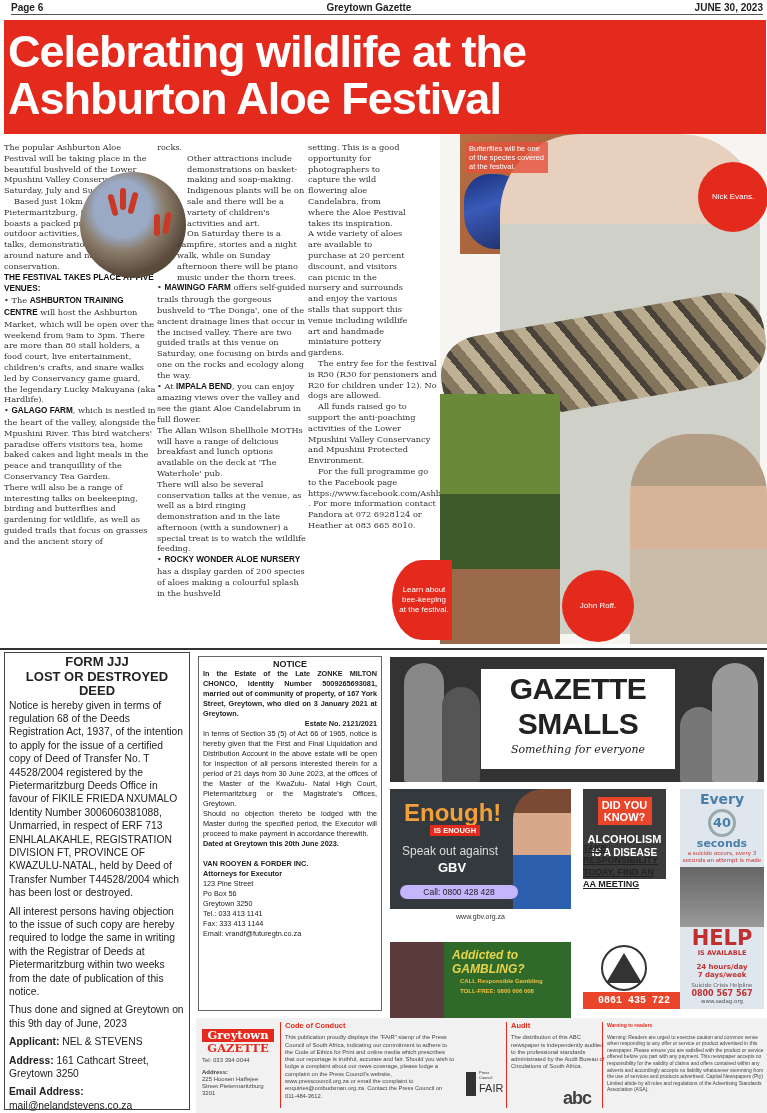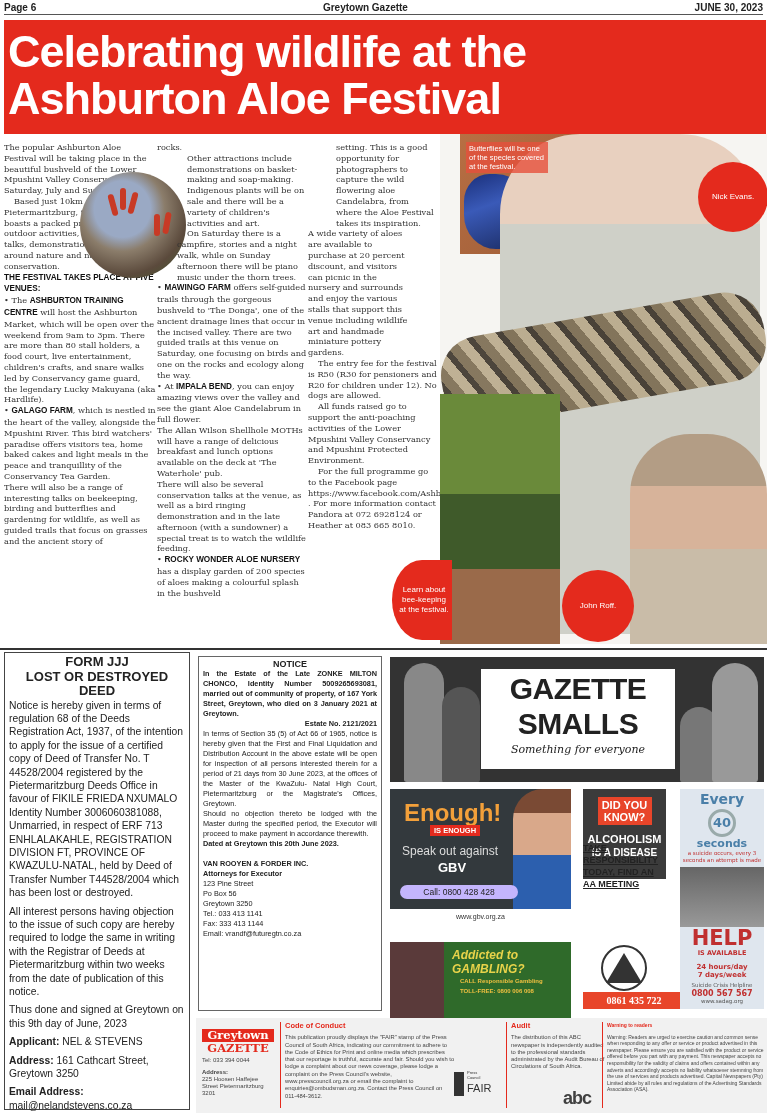--- a/index.html
+++ b/index.html
@@ -1,17 +1,17 @@
 <!DOCTYPE html>
 <html><head>
 <meta charset="utf-8">
 <style>
   * { box-sizing: border-box; margin: 0; padding: 0; }
   body { width: 767px; height: 1113px; background: #fff; position: relative; overflow: hidden; font-family: "DejaVu Serif", serif; color: #222; }
-  .topbar { position: absolute; left: 4px; right: 4px; top: 2px; height: 13px; display: flex; justify-content: space-between; font-family: "Liberation Sans", sans-serif; font-weight: bold; font-size: 10px; border-bottom: 1px solid #555; }
+  .topbar { position: absolute; left: 11px; right: 4px; top: 2px; height: 13px; display: flex; justify-content: space-between; font-family: "Liberation Sans", sans-serif; font-weight: bold; font-size: 10px; border-bottom: 1px solid #555; }
   .headline { position: absolute; left: 4px; top: 20px; width: 762px; height: 114px; background: #e42a1d; color: #fff; font-family: "Liberation Sans", sans-serif; font-weight: bold; font-size: 45px; line-height: 47px; padding: 8px 0 0 4px; letter-spacing: -1px; }
   .headline span { display: block; }
   .body-text { position: absolute; font-size: 8.2px; line-height: 10.8px; color: #333; }
   .body-text p { margin: 0; }
   .body-text b { font-family: "Liberation Sans", sans-serif; font-weight: bold; color: #111; }
   .indent { text-indent: 10px; }
   .col1 { left: 4px; top: 142px; width: 152px; }
   .col2 { left: 157px; top: 142px; width: 150px; }
   .col3 { left: 308px; top: 142px; width: 130px; }
   .aloe-circle { position: absolute; left: 80px; top: 172px; width: 106px; height: 106px; border-radius: 50%; background: radial-gradient(circle at 40% 35%, #9aa9c4 0 30%, #8b7d6b 45%, #5b4a3c 70%, #3e5b2b 100%); overflow: hidden; }
@@ -51,21 +51,21 @@
   .gamble .addicted { position: absolute; left: 62px; top: 6px; color: #e8d34a; font-weight: bold; font-style: italic; font-size: 12px; }
   .gamble .line2 { position: absolute; left: 70px; top: 36px; color: #f0c040; font-size: 6px; font-weight: bold; }
   .gamble .line3 { position: absolute; left: 70px; top: 46px; color: #f0c040; font-size: 6px; font-weight: bold; }
   .aa-top { position: absolute; left: 583px; top: 789px; width: 83px; height: 90px; background: #3b3b3b; text-align: center; font-family: "Liberation Sans", sans-serif; font-weight: bold; color: #fff; }
   .aa-top .didyou { margin: 8px auto 0; width: 54px; background: #e8452a; font-size: 11px; line-height: 12px; padding: 2px 0; }
   .aa-top .alc { font-size: 11px; margin-top: 8px; }
   .aa-top .dis { font-size: 10px; margin-top: 2px; }
   .aa-mid { position: absolute; left: 583px; top: 842px; width: 83px; font-family: "Liberation Sans", sans-serif; font-weight: bold; font-size: 9px; line-height: 12px; color: #222; text-decoration: underline; }
   .aa-logo { position: absolute; left: 601px; top: 945px; width: 46px; height: 46px; border-radius: 50%; border: 2px solid #333; display: flex; align-items: center; justify-content: center; }
   .aa-logo .tri { width: 0; height: 0; border-left: 18px solid transparent; border-right: 18px solid transparent; border-bottom: 30px solid #333; }
-  .aa-phone { position: absolute; left: 583px; top: 992px; width: 102px; height: 17px; background: #e8452a; color: #fff; text-align: center; font-family: Liberation Serif, serif; font-weight: bold; font-size: 10px; line-height: 17px; }
+  .aa-phone { position: absolute; left: 583px; top: 992px; width: 102px; height: 17px; background: #e8452a; color: #fff; text-align: center; font-family: Liberation Mono, monospace; font-weight: bold; font-size: 10px; line-height: 17px; }
   .sadag { position: absolute; left: 680px; top: 789px; width: 84px; height: 220px; background: #dfe6ee; text-align: center; font-family: "DejaVu Sans", sans-serif; color: #4a7fa8; overflow: hidden; }
   .sadag .every { font-size: 14px; font-weight: bold; margin-top: 2px; }
   .sadag .forty { width: 28px; height: 28px; margin: 2px auto 0; border-radius: 50%; border: 3px solid #9aa; font-weight: bold; font-size: 13px; line-height: 22px; color: #4a7fa8; }
   .sadag .sec { font-size: 11px; font-weight: bold; }
   .sadag .small { font-size: 5.5px; color: #c03030; line-height: 6.5px; }
   .sadag .face { height: 60px; background: linear-gradient(180deg,#666,#999); margin-top: 4px; }
   .sadag .help { font-size: 21px; font-weight: bold; color: #c03030; line-height: 22px; }
   .sadag .avail { font-size: 6.5px; font-weight: bold; color: #c03030; }
   .sadag .hrs { font-size: 7px; font-weight: bold; color: #c03030; margin-top: 6px; line-height: 8px; }
   .sadag .crisis { font-size: 5.5px; color: #555; margin-top: 3px; line-height: 6.5px; }
@@ -73,21 +73,21 @@
   .sadag .url { font-size: 5.5px; color: #555; }
   .footer { position: absolute; left: 196px; top: 1018px; width: 571px; height: 95px; background: #f1f1f1; font-family: "Liberation Sans", sans-serif; }
   .ft-mast { position: absolute; left: 6px; top: 4px; width: 72px; margin-top: 7px; }
   .ft-mast .logo1 { background: #e42a1d; color: #fff; font-family: "DejaVu Serif", serif; font-weight: bold; font-size: 11.5px; line-height: 13px; text-align: center; }
   .ft-mast .logo2 { color: #e42a1d; font-family: "DejaVu Serif", serif; font-weight: bold; font-size: 11.5px; line-height: 13px; text-align: center; }
   .ft-mast .tel { font-size: 6px; color: #444; margin-top: 2px; }
   .ft-mast .addr { font-size: 6px; color: #444; margin-top: 6px; line-height: 7px; }
   .ft-col { position: absolute; top: 4px; border-left: 1.5px solid #e42a1d; padding-left: 4px; height: 86px; font-size: 5.8px; line-height: 7.3px; color: #444; }
   .ft-col h4 { color: #e42a1d; font-size: 7.5px; margin-bottom: 5px; font-weight: bold; }
   .ft-col h5 { color: #e42a1d; font-size: 5px; margin-bottom: 5px; font-weight: bold; }
-  .fair-logo { position: absolute; left: 258px; top: 50px; width: 36px; height: 28px; }
+  .fair-logo { position: absolute; left: 270px; top: 50px; width: 36px; height: 28px; }
   .fair-logo .bar { position: absolute; left: 0; top: 4px; width: 10px; height: 24px; background: #333; }
   .fair-logo .txt { position: absolute; left: 13px; top: 14px; font-size: 11px; color: #333; }
   .fair-logo .tiny { position: absolute; left: 13px; top: 3px; font-size: 4px; color: #333; line-height: 4.5px; }
   .abc-logo { position: absolute; left: 367px; top: 70px; font-size: 18px; font-weight: bold; color: #404040; letter-spacing: -1px; }
 </style>
 </head>
 <body>
 
 <div class="topbar">
   <span>Page 6</span>
@@ -122,21 +122,21 @@
   <p style="padding-left:30px;">Other attractions include demonstrations on basket-making and soap-making. Indigenous plants will be on sale and there will be a variety of children's activities and art.</p>
   <p class="indent" style="padding-left:20px;">On Saturday there is a campfire, stories and a night walk, while on Sunday afternoon there will be piano music under the thorn trees.</p>
   <p><span>• </span><b>MAWINGO FARM</b><span> offers self-guided trails through the gorgeous bushveld to 'The Donga', one of the ancient drainage lines that occur in the incised valley. There are two guided trails at this venue on Saturday, one focusing on birds and one on the rocks and ecology along the way.</span></p>
   <p><span>• At </span><b>IMPALA BEND</b><span>, you can enjoy amazing views over the valley and see the giant Aloe Candelabrum in full flower.</span></p>
   <p>The Allan Wilson Shellhole MOTHs will have a range of delicious breakfast and lunch options available on the deck at 'The Waterhole' pub.</p>
   <p>There will also be several conservation talks at the venue, as well as a bird ringing demonstration and in the late afternoon (with a sundowner) a special treat is to watch the wildlife feeding.</p>
   <p><span>• </span><b>ROCKY WONDER ALOE NURSERY</b><span> has a display garden of 200 species of aloes making a colourful splash in the bushveld</span></p>
 </div>
 
 <div class="body-text col3">
-  <p style="width:100px;margin-left:28px;">setting. This is a good opportunity for photographers to capture the wild flowering aloe Candelabra, from where the Aloe Festival takes its inspiration.</p>
+  <p style="width:100px;">setting. This is a good opportunity for photographers to capture the wild flowering aloe Candelabra, from where the Aloe Festival takes its inspiration.</p>
   <p style="width:100px;">A wide variety of aloes are available to purchase at 20 percent discount, and visitors can picnic in the nursery and surrounds and enjoy the various stalls that support this venue including wildlife art and handmade miniature pottery gardens.</p>
   <p class="indent">The entry fee for the festival is R50 (R30 for pensioners and R20 for children under 12). No dogs are allowed.</p>
   <p class="indent">All funds raised go to support the anti-poaching activities of the Lower Mpushini Valley Conservancy and Mpushini Protected Environment.</p>
   <p class="indent" style="width:128px;">For the full programme go to the Facebook page https://www.facebook.com/AshburtonAloeFestival2023/ . For more information contact Pandora at 072 6928124 or Heather at 083 665 8010.</p>
 </div>
 
 <div class="photo-area">
   <div class="butterfly">
     <div class="wing" style="left:4px;top:40px;width:70px;height:75px;"></div>
     <div class="wing" style="left:84px;top:50px;width:60px;height:65px;"></div>

